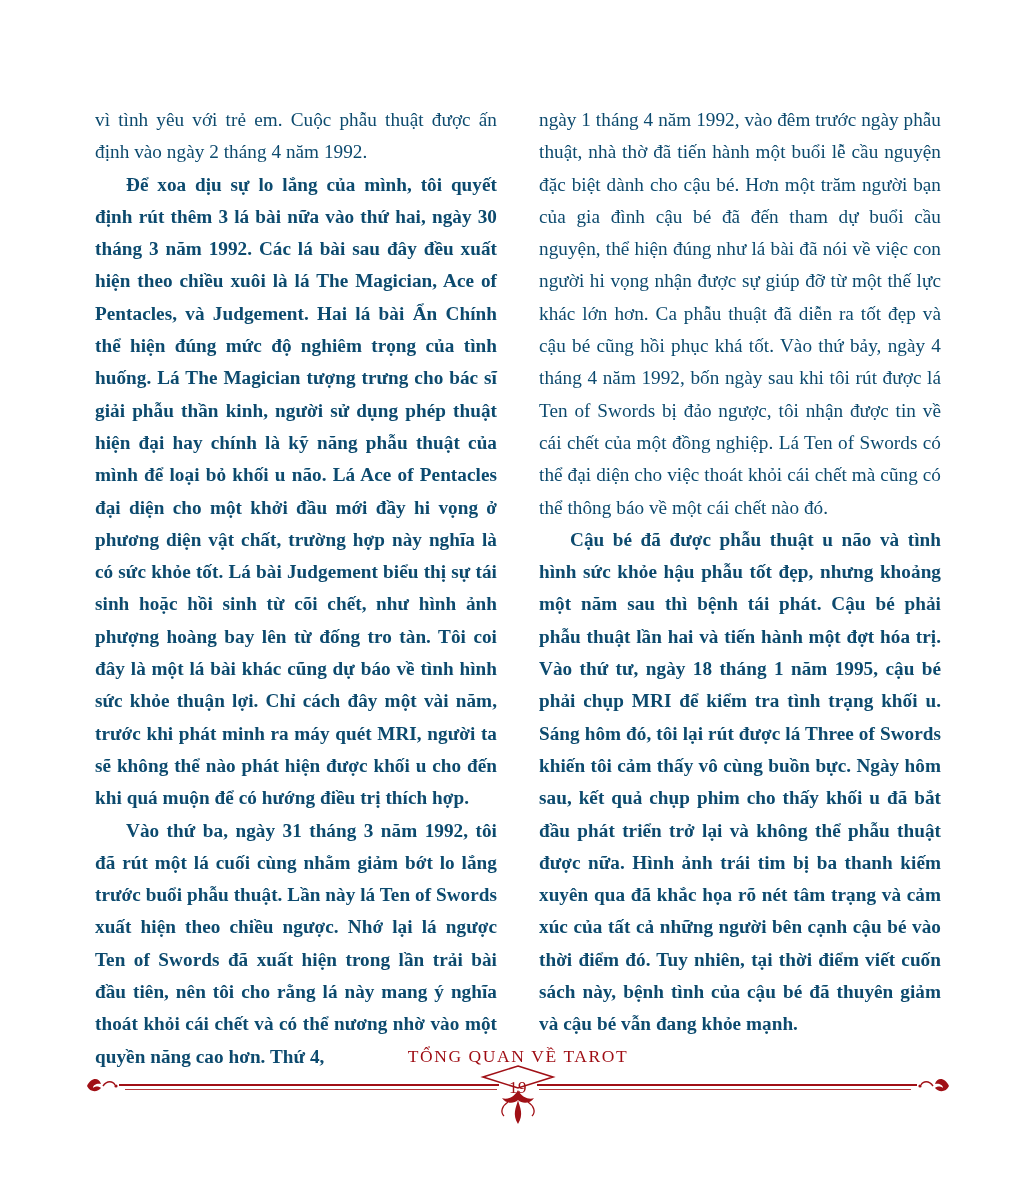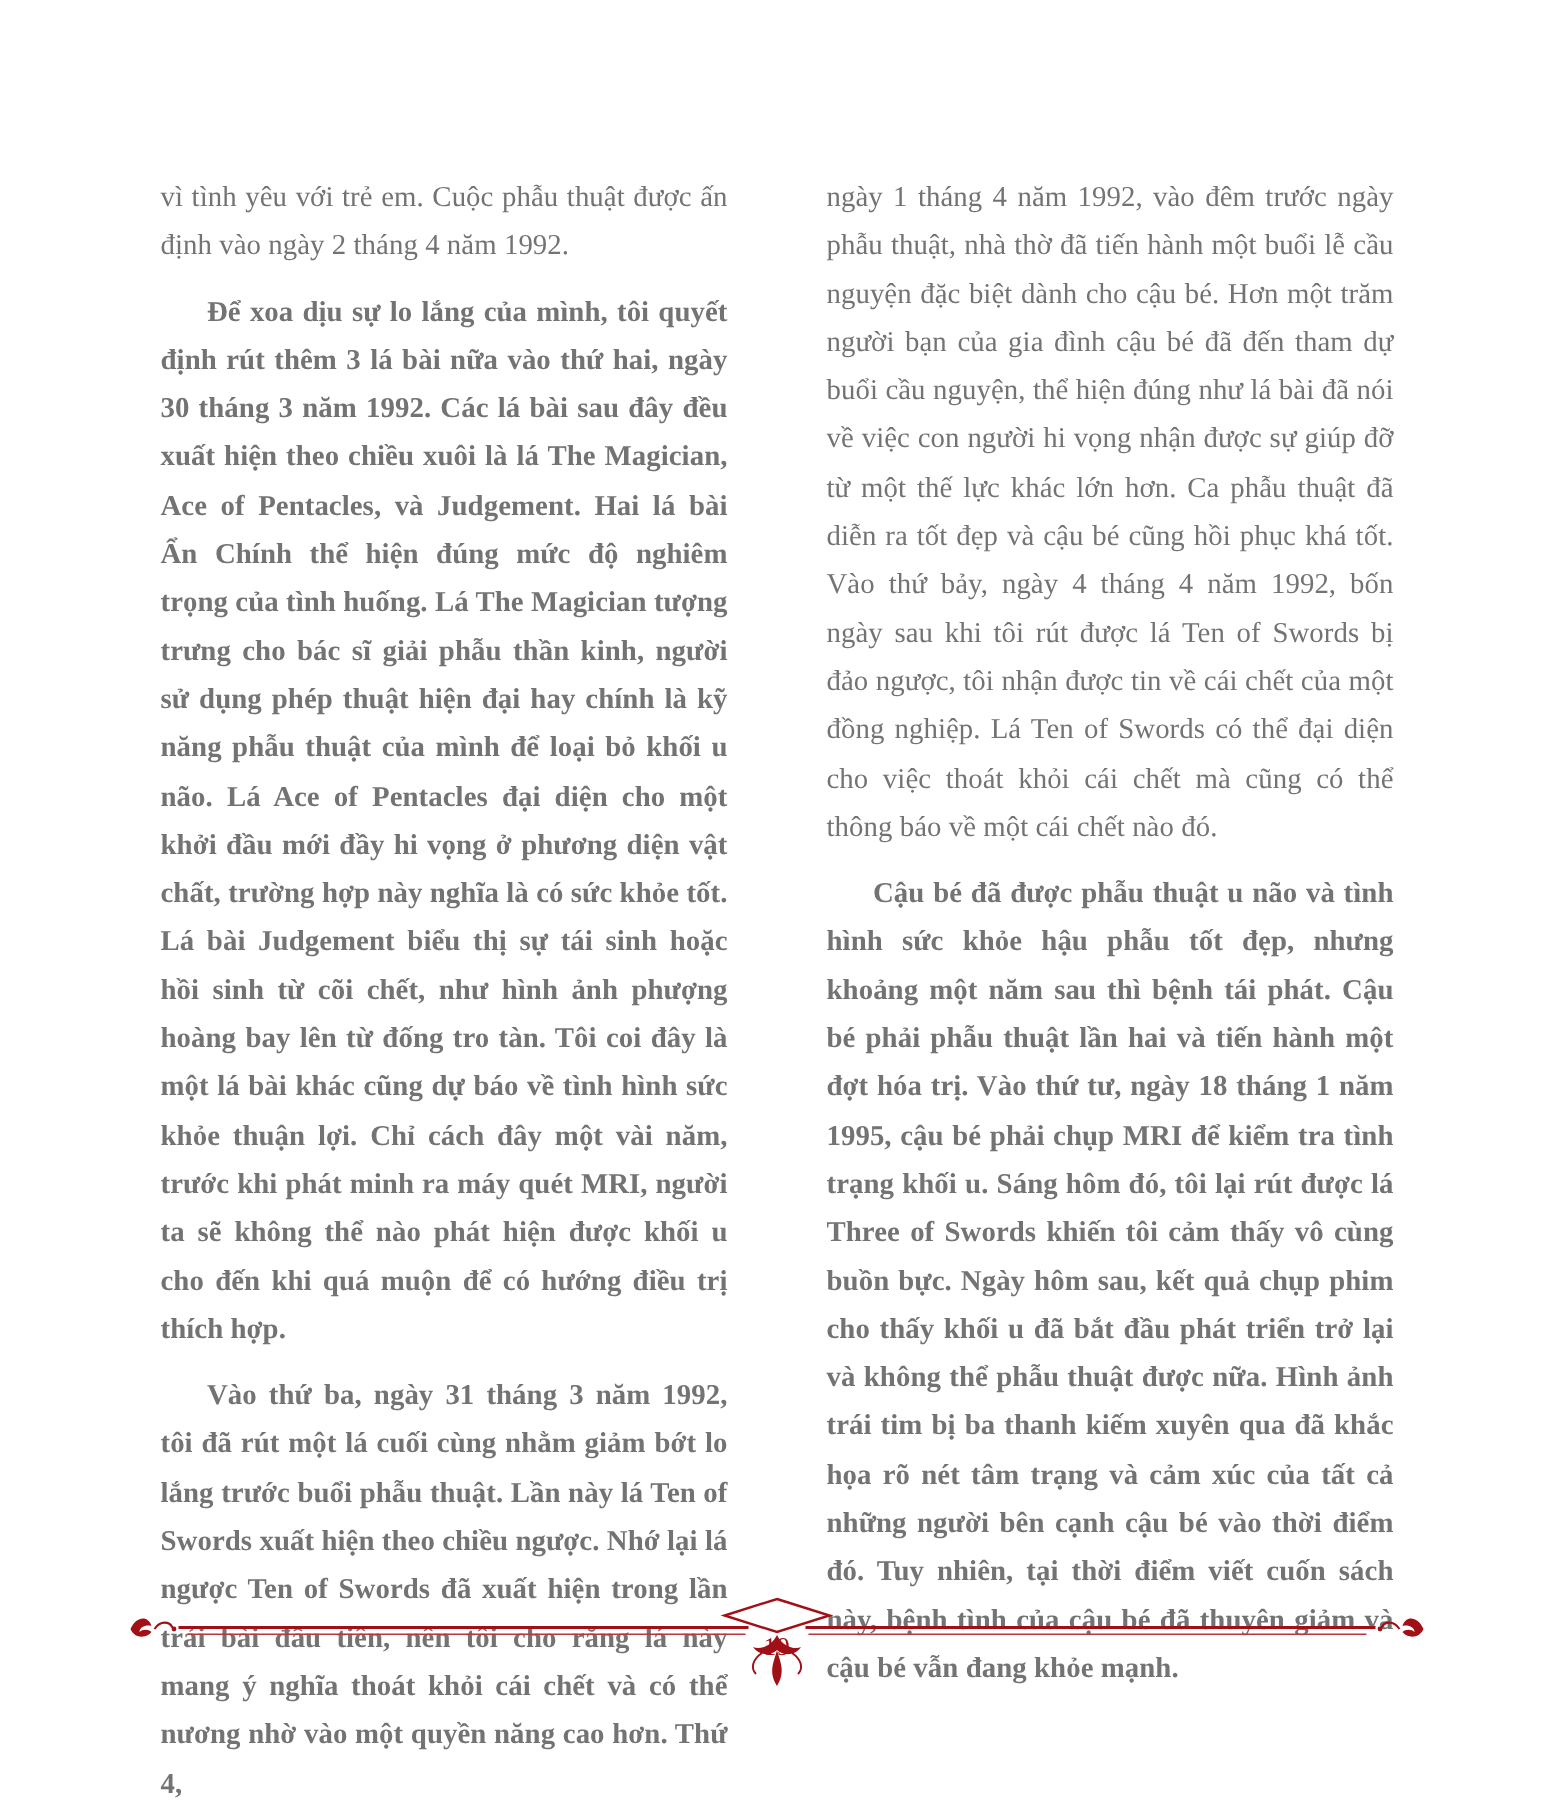--- a/index.html
+++ b/index.html
@@ -27,27 +27,27 @@
     left: 95px;
     top: 104px;
     width: 846px;
     display: flex;
     gap: 42px;
   }
   .col {
     width: 402px;
   }
   p {
-    margin: 12px;
+    margin: 0;
     text-align: justify;
     text-justify: inter-word;
     font-size: 19.2px;
     line-height: 32.3px;
     letter-spacing: 0.05px;
-    color: #737373;
+    color: #0c4a6e;
     hyphens: none;
   }
   p.indent {
     text-indent: 31px;
     font-weight: bold;
   }
   p + p {
     margin-top: 0px;
   }
   
@@ -103,21 +103,21 @@
   .flourish.l { left: -10px; }
   .flourish.r { right: -10px; }
   .page-num-badge {
     position: absolute;
     left: 50%;
     top: 18px;
     transform: translateX(-50%);
     width: 76px;
     height: 44px;
     display: flex;
-    align-items: flex-end;
+    align-items: center;
     justify-content: center;
   }
   .page-num {
     position: relative;
     z-index: 3;
     font-size: 17px;
     color: #a01016;
     font-family: "Liberation Serif", serif;
     letter-spacing: 0.5px;
     margin-top: 3px;
@@ -156,20 +156,21 @@
     </div>
 
     <div class="col">
       <p>ngày 1 tháng 4 năm 1992, vào đêm trước ngày phẫu thuật, nhà thờ đã tiến hành một buổi lễ cầu nguyện đặc biệt dành cho cậu bé. Hơn một trăm người bạn của gia đình cậu bé đã đến tham dự buổi cầu nguyện, thể hiện đúng như lá bài đã nói về việc con người hi vọng nhận được sự giúp đỡ từ một thế lực khác lớn hơn. Ca phẫu thuật đã diễn ra tốt đẹp và cậu bé cũng hồi phục khá tốt. Vào thứ bảy, ngày 4 tháng 4 năm 1992, bốn ngày sau khi tôi rút được lá Ten of Swords bị đảo ngược, tôi nhận được tin về cái chết của một đồng nghiệp. Lá Ten of Swords có thể đại diện cho việc thoát khỏi cái chết mà cũng có thể thông báo về một cái chết nào đó.</p>
       <p class="indent">Cậu bé đã được phẫu thuật u não và tình hình sức khỏe hậu phẫu tốt đẹp, nhưng khoảng một năm sau thì bệnh tái phát. Cậu bé phải phẫu thuật lần hai và tiến hành một đợt hóa trị. Vào thứ tư, ngày 18 tháng 1 năm 1995, cậu bé phải chụp MRI để kiểm tra tình trạng khối u. Sáng hôm đó, tôi lại rút được lá Three of Swords khiến tôi cảm thấy vô cùng buồn bực. Ngày hôm sau, kết quả chụp phim cho thấy khối u đã bắt đầu phát triển trở lại và không thể phẫu thuật được nữa. Hình ảnh trái tim bị ba thanh kiếm xuyên qua đã khắc họa rõ nét tâm trạng và cảm xúc của tất cả những người bên cạnh cậu bé vào thời điểm đó. Tuy nhiên, tại thời điểm viết cuốn sách này, bệnh tình của cậu bé đã thuyên giảm và cậu bé vẫn đang khỏe mạnh.</p>
     </div>
 
   </div>
 
   <div class="footer">
+    <div class="footer-title">TỔNG QUAN VỀ TAROT</div>
 
     <div class="rule-wrap">
       <div class="rule left"></div>
       <div class="rule right"></div>
       <div class="rule-thin left"></div>
       <div class="rule-thin right"></div>
 
       <div class="flourish l">
         <svg viewBox="0 0 34 26" width="34" height="26" aria-hidden="true">
           <path d="M2 13 C6 4, 14 4, 16 11 C12 10, 8 12, 8 15 C10 13, 14 13, 16 15 C13 19, 5 20, 2 13 Z" fill="#a01016"></path>

